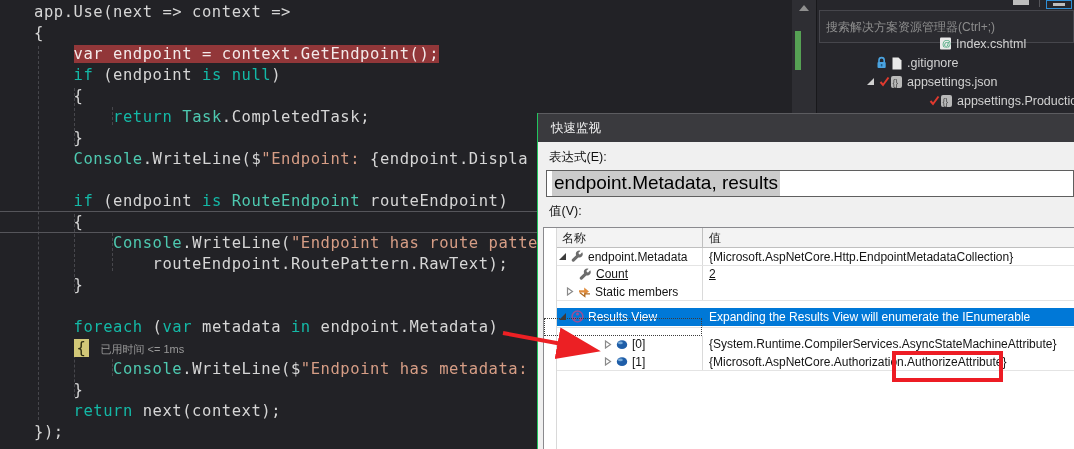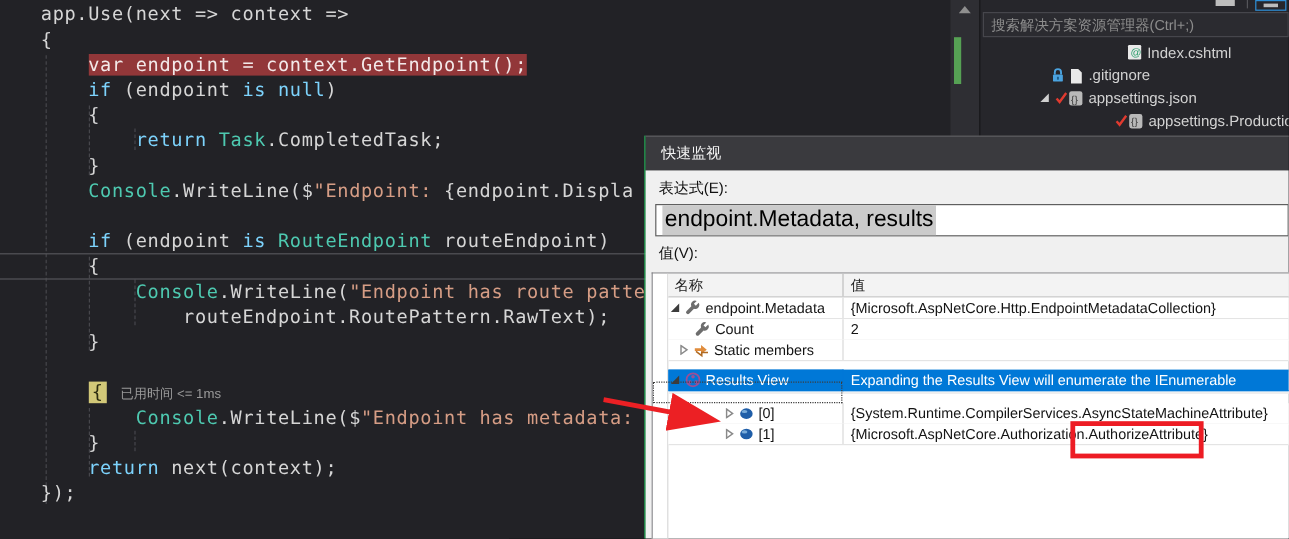--- a/index.html
+++ b/index.html
@@ -11,39 +11,39 @@
   }
   
   .editor { position:absolute; left:0; top:0; width:792px; height:449px; background:#222226; z-index:1;padding-left:32px; }
   .code-lines { position:absolute; left:34px; top:2px; z-index:3; }
   .code-line {
     height:21px; line-height:21px; white-space:pre;
     font-family:"DejaVu Sans Mono","Liberation Mono",monospace;
     font-size:15.5px; letter-spacing:0.55px; color:#d6d6d6;
   }
   .tok-p { color:#d6d6d6; }
-  .tok-k { color:#7dd3fc; }
+  .tok-k { color:#14b8a6; }
   .tok-t { color:#4ec9b0; }
   .tok-s { color:#d69d85; }
   .tok-w { background:#923739; color:#f3e9e9; }
   .tok-y { background:#d2c878; color:#2c2c10; padding:0 3px; }
   .tok-g { color:#9a9a9a; font-size:11px; letter-spacing:0; font-family:"Liberation Sans",sans-serif; margin-left:11px; }
   .indent-guide { position:absolute; width:0; border-left:1px dashed #47474c; z-index:2; }
   .cur-line-box { position:absolute; left:0; width:792px; height:22px; border-top:1px solid #55555a; border-bottom:1px solid #55555a; z-index:2; }
   
   .vscroll { position:absolute; left:792px; top:0; width:24px; height:449px; background:#2e2e33; z-index:4; }
   .vscroll .up-arrow { position:absolute; left:6px; top:4px; }
   .vscroll .marker { position:absolute; left:3px; top:31px; width:6px; height:39px; background:#56a154; }
   
   .sepanel { position:absolute; left:816px; top:0; width:258px; height:449px; background:#26262b; border-left:1px solid #18181b; z-index:4; color:#d4d4d4; }
   .se-toolbar-frag { position:absolute; background:#bdbdbd; }
   .se-sep { position:absolute; width:1px; background:#55555a; }
   .se-bluebox { position:absolute; border:1px solid #2f8fd6; }
   .se-bluebox i { position:absolute; left:6px; top:2px; width:12px; height:3px; background:#bdbdbd; }
-  .se-search { position:absolute; left:2px; top:10px; width:255px; height:21px; background:#2b2b30; border:1px solid #46464c;
+  .se-search { position:absolute; left:2px; top:10px; width:255px; height:33px; background:#2b2b30; border:1px solid #46464c;
     color:#9a9a9a; font-size:12px; padding:0 6px; font-family:inherit; outline:none; }
   .se-search::placeholder { color:#8d8d8d; opacity:1; }
   .se-tree { position:absolute; left:0; top:34px; right:0; }
   .se-row { height:19px; display:flex; align-items:center; font-size:12.5px; white-space:nowrap; overflow:hidden; }
   .se-row .gap { width:4px; flex:none; }
   .se-label { color:#d2d2d2; }
   .icon-wrap { display:inline-flex; align-items:center; justify-content:center; flex:none; }
   
   .qw { position:absolute; left:537px; top:113px; width:643px; height:336px; z-index:10; border-left:1px solid #22c55e; }
   .qw-title { height:29px; background:#3a3a3e; color:#f2f2f2; font-size:12.5px; line-height:29px; padding-left:13px; border-top:1px solid #5c5c60; }
@@ -90,20 +90,21 @@
         <div class="code-line"><span class="tok-p">        </span><span class="tok-k">return</span><span class="tok-p"> </span><span class="tok-t">Task</span><span class="tok-p">.CompletedTask;</span></div>
         <div class="code-line"><span class="tok-p">    }</span></div>
         <div class="code-line"><span class="tok-p">    </span><span class="tok-t">Console</span><span class="tok-p">.WriteLine($</span><span class="tok-s">"Endpoint: </span><span class="tok-p">{endpoint.Displa</span></div>
         <div class="code-line"></div>
         <div class="code-line"><span class="tok-p">    </span><span class="tok-k">if</span><span class="tok-p"> (endpoint </span><span class="tok-k">is</span><span class="tok-p"> </span><span class="tok-t">RouteEndpoint</span><span class="tok-p"> routeEndpoint)</span></div>
         <div class="code-line"><span class="tok-p">    {</span></div>
         <div class="code-line"><span class="tok-p">        </span><span class="tok-t">Console</span><span class="tok-p">.WriteLine(</span><span class="tok-s">"Endpoint has route patte</span></div>
         <div class="code-line"><span class="tok-p">            routeEndpoint.RoutePattern.RawText);</span></div>
         <div class="code-line"><span class="tok-p">    }</span></div>
         <div class="code-line"></div>
+        <div class="code-line"><span class="tok-p">    </span><span class="tok-k">foreach</span><span class="tok-p"> (</span><span class="tok-k">var</span><span class="tok-p"> metadata </span><span class="tok-k">in</span><span class="tok-p"> endpoint.Metadata)</span></div>
         <div class="code-line"><span class="tok-p">    </span><span class="tok-y">{</span><span class="tok-g">已用时间 &lt;= 1ms</span></div>
         <div class="code-line"><span class="tok-p">        </span><span class="tok-t">Console</span><span class="tok-p">.WriteLine($</span><span class="tok-s">"Endpoint has metadata: </span><span class="tok-p">{</span></div>
         <div class="code-line"><span class="tok-p">    }</span></div>
         <div class="code-line"><span class="tok-p">    </span><span class="tok-k">return</span><span class="tok-p"> next(context);</span></div>
         <div class="code-line"><span class="tok-p">});</span></div>
       </div>
   <div class="cur-line-box" style="top: 211px;"></div>
     </div>
 
   <div class="vscroll">
@@ -215,21 +216,21 @@
                 <span class="icon-wrap">
                   <svg width="13" height="13" viewBox="0 0 16 16">
                     <path d="M13.8 2.9 10.9 5.8 8.9 3.8 11.8 0.9a4.2 4.2 0 0 0-5.5 5.5L1.5 11.2a1.9 1.9 0 1 0 2.7 2.7l4.8-4.8a4.2 4.2 0 0 0 4.8-6.2z" fill="#6d6d6d"></path>
                   </svg>
                 </span>
                 <span class="gap"></span>
                 <span>endpoint.Metadata</span>
               </div>
               <div class="valcell">{Microsoft.AspNetCore.Http.EndpointMetadataCollection}</div>
             </div>
-            <div class="qw-row" style="top: 37.5px;">
+            <div class="qw-row" style="top: 37.5px; text-decoration: underline;">
               <div class="namecell" style="padding-left: 22px;">
                 <span class="icon-wrap">
                   <svg width="13" height="13" viewBox="0 0 16 16">
                     <path d="M13.8 2.9 10.9 5.8 8.9 3.8 11.8 0.9a4.2 4.2 0 0 0-5.5 5.5L1.5 11.2a1.9 1.9 0 1 0 2.7 2.7l4.8-4.8a4.2 4.2 0 0 0 4.8-6.2z" fill="#6d6d6d"></path>
                   </svg>
                 </span>
                 <span class="gap"></span>
                 <span>Count</span>
               </div>
               <div class="valcell">2</div>

